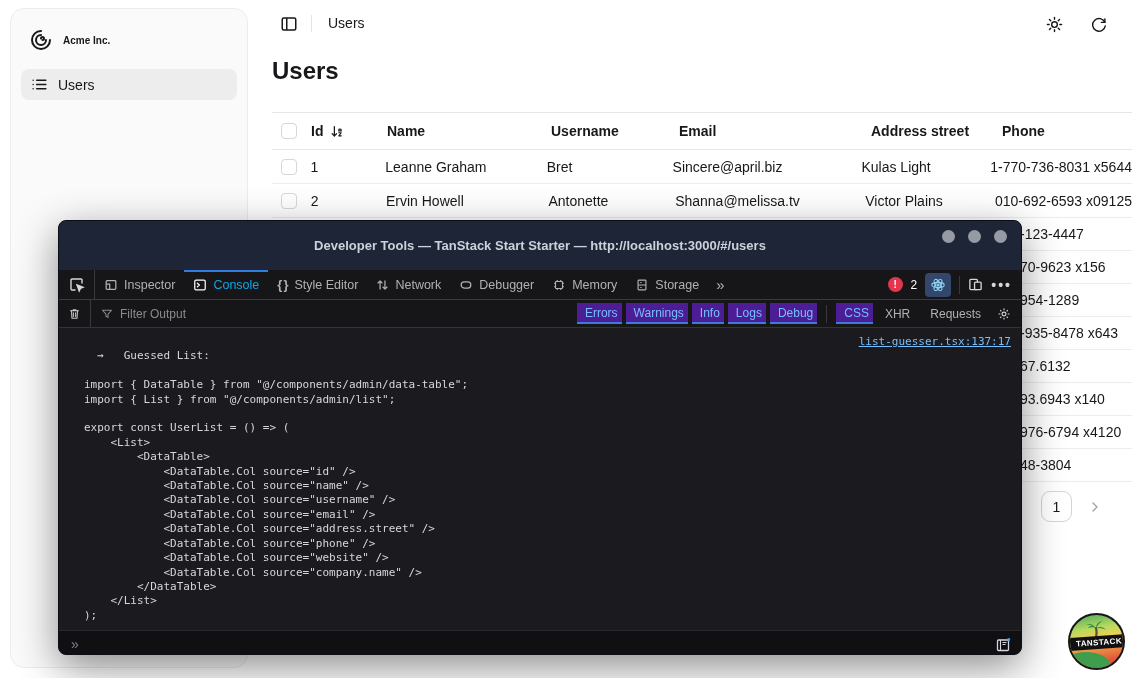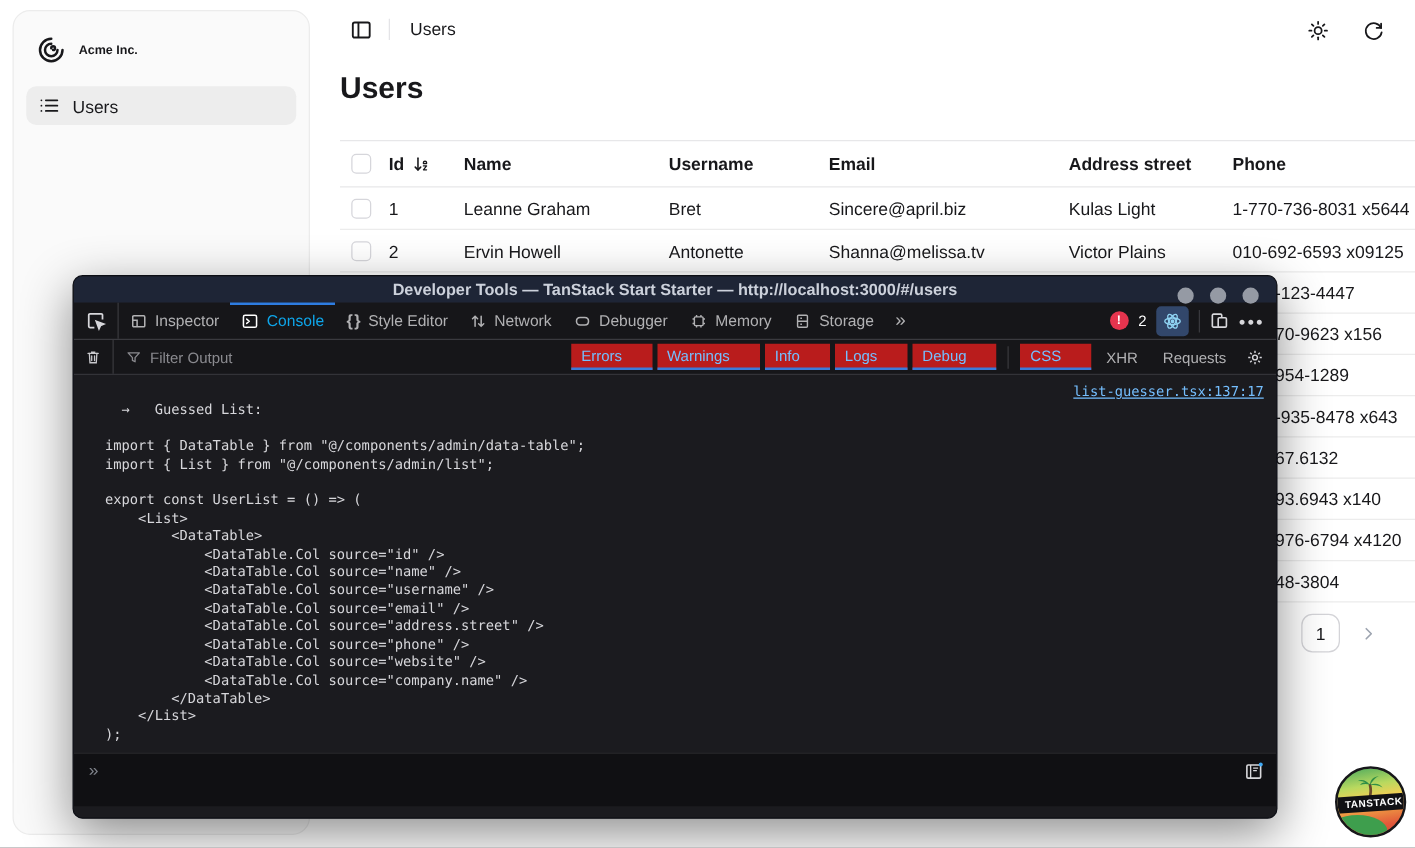--- a/index.html
+++ b/index.html
@@ -28,55 +28,55 @@
     padding:0 15px; background:#fff; border:1px solid #e4e4e7; border-radius:10px; font-size:14px; font-weight:500;
     cursor:pointer; box-shadow:0 1px 2px rgba(0,0,0,.04); font-family:inherit; color:#18181b; }
   
   .table { position:absolute; left:272px; top:112px; width:860px; }
   .thead { display:flex; align-items:center; height:38px; border-top:1px solid #e7e7e9; border-bottom:1px solid #e7e7e9;
     font-size:14px; font-weight:600; }
   .trow { display:flex; align-items:center; height:34px; border-bottom:1px solid #ececec; font-size:14px; }
   .hrow { position:relative; height:33px; border-bottom:1px solid #ececec; font-size:14px; }
   .hrow .frag { position:absolute; left:748px; top:0; line-height:33px; white-space:nowrap; }
   .c-check { width:39px; display:flex; justify-content:flex-start; padding-left:9px; }
-  .c-id { width:60px; display:flex; align-items:center; gap:7px; }
+  .c-id { width:76px; display:flex; align-items:center; gap:7px; }
   .c-name { width:164px; } .c-user { width:128px; } .c-email { width:192px; }
   .c-addr { width:131px; } .c-phone { flex:1; white-space:nowrap; overflow:visible; }
   .checkbox { width:16px; height:16px; border:1px solid #d6d6db; border-radius:4px; background:#fff; cursor:pointer; }
   .sort-ic { display:flex; align-items:center; color:#18181b; }
   
   .pagination { position:absolute; left:1041px; top:491px; display:flex; align-items:center; gap:15px; }
   .page-btn { width:31px; height:31px; border:1px solid #d4d4d8; border-radius:9px; background:#fff;
     font-size:14px; font-family:inherit; cursor:pointer; color:#18181b; }
   .next-btn { background:none; border:none; color:#9ca3af; cursor:pointer; display:flex; }
   
   .devtools { position:absolute; left:58px; top:220px; width:964px; height:435px; border-radius:8px;
     overflow:hidden; z-index:40; box-shadow:0 12px 40px rgba(0,0,0,.45); border:1px solid #0c0e15; background:#1b1b1f; }
-  .dt-titlebar { position:relative; height:21px; background:#1e2536; display:flex; align-items:center; justify-content:center; }
+  .dt-titlebar { position:relative; height:49px; background:#1e2536; display:flex; align-items:center; justify-content:center; }
   .dt-title { font-size:13px; font-weight:600; color:#ccd1db; }
   .dt-dots { position:absolute; right:14px; top:9px; display:flex; gap:13px; }
   .dt-dot { width:13px; height:13px; border-radius:50%; background:#959aa4; }
   .dt-toolbar { height:30px; background:#161619; border-bottom:1px solid #3a3a3f; display:flex; align-items:stretch; color:#b1b1b3; }
   .pick-btn { width:36px; display:flex; align-items:center; justify-content:center; border-right:1px solid #38383d; color:#d7d7db; cursor:pointer; background:none; border-top:none; border-bottom:none; border-left:none; }
   .dt-tab { position:relative; display:flex; align-items:center; gap:6px; padding:0 9px; font-size:12.5px; cursor:pointer; white-space:nowrap; }
   .dt-tab.active { color:#0ea5e9; }
   .dt-tab.active::before { content:""; position:absolute; left:0; right:0; top:0; height:2px; background:#2e7de1; }
   .more-tabs { display:flex; align-items:center; padding:0 8px; font-size:15px; cursor:pointer; }
   .dt-tb-right { margin-left:auto; display:flex; align-items:center; gap:8px; padding-right:9px; }
   .err-badge { width:15px; height:15px; border-radius:50%; background:#e5344e; color:#fff; font-size:10px; font-weight:700;
     display:flex; align-items:center; justify-content:center; }
   .err-count { color:#fff; font-size:12px; }
   .atom-btn { width:26px; height:24px; background:#32476b; border:none; border-radius:4px; display:flex; align-items:center; justify-content:center; cursor:pointer; }
   .tb-div { width:1px; height:18px; background:#38383d; }
   .dt-filterbar { height:28px; background:#161619; border-bottom:1px solid #333338; display:flex; align-items:center; color:#8a8a8f; }
   .trash-btn { width:32px; height:100%; display:flex; align-items:center; justify-content:center; color:#c8c8cc; cursor:pointer; background:none; border:none; border-right:1px solid #38383d; border-radius:0; }
   .filter-box { display:flex; align-items:center; gap:7px; padding-left:10px; font-size:12px; flex:1; }
   .dt-filter-right { display:flex; align-items:center; gap:4px; padding-right:6px; }
-  .lvl-btn { background:#b91c1c; border:none; border-bottom:2px solid #3c7bd9; color:#75bfff; font-size:12px;
-    padding:3px 24px 2px 8px; cursor:pointer; font-family:inherit; }
+  .lvl-btn { background:#4c1d95; border:none; border-bottom:2px solid #3c7bd9; color:#75bfff; font-size:12px;
+    padding:3px 4px 2px 8px; cursor:pointer; font-family:inherit; }
   .plain-btn { background:none; border:none; color:#b1b1b3; font-size:12px; padding:3px 8px; cursor:pointer; font-family:inherit; }
   .gear-btn { background:none; border:none; color:#d7d7db; cursor:pointer; padding:2px 4px; display:flex; }
   .dt-content { height:302px; background:#1b1b1f; padding:7px 10px 0 25px; overflow:hidden;
     font-family:"DejaVu Sans Mono", monospace; font-size:11px; line-height:14.4px; color:#d7d7db; }
   .logrow { display:flex; align-items:flex-start; }
   .logmsg { width:752px; word-break:break-all; }
   .logmsg .u { text-decoration:underline; }
   .loglink { margin-left:auto; color:#75bfff; text-decoration:underline; white-space:nowrap; cursor:pointer; }
   .dt-content pre { font:inherit; color:inherit; white-space:pre; }
   .dt-promptbar { position:relative; height:43px; background:#101013; border-top:1px solid #28282d; }

